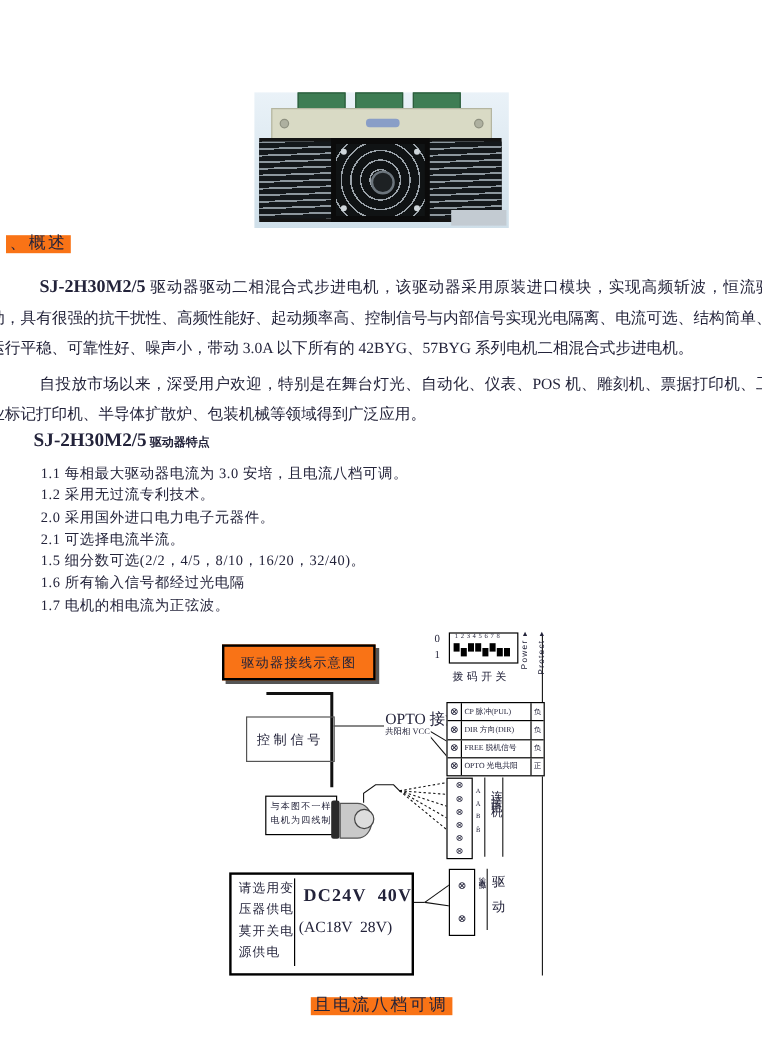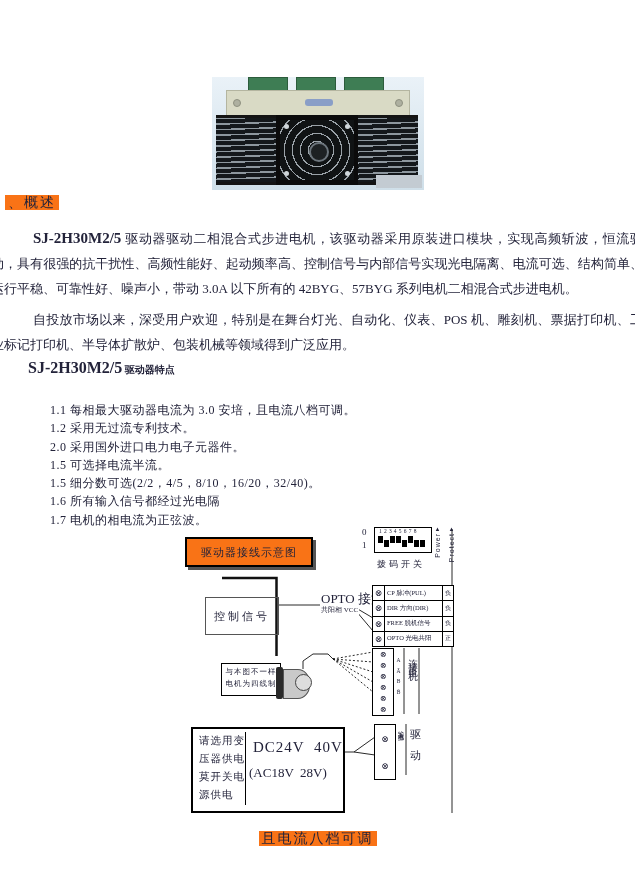--- a/index.html
+++ b/index.html
@@ -29,21 +29,21 @@
   .ph-tab{position:absolute;right:2px;bottom:2px;width:46px;height:13px;background:#c3cbd2;}
   
   .hl{background:#f97316;padding:0 3px;}
   .ov-head{position:absolute;left:5px;top:194px;font-size:14px;letter-spacing:2px;}
   .para{position:absolute;left:-9px;width:652px;font-size:13px;line-height:25px;
         text-align:justify;text-indent:42px;margin:0;}
   .p1{top:226px;} .p2{top:307px;}
   .model{font-size:15px;font-weight:bold;}
   .feat-head{position:absolute;left:28px;top:359px;}
   .fh-model{font-size:16px;font-weight:bold;} .fh-rest{font-size:10px;font-weight:bold;}
-  .feat-list{position:absolute;left:34px;top:385px;margin:16px;padding:0;list-style:none;
+  .feat-list{position:absolute;left:34px;top:385px;margin:0;padding:0;list-style:none;
              font-size:12px;line-height:18.3px;letter-spacing:.5px;}
   
   .wires{position:absolute;left:175px;top:525px;}
   .dg-title{position:absolute;left:185px;top:537px;width:124px;height:26px;border:2px solid #000;
             box-shadow:3px 3px 0 #555;font-size:11px;letter-spacing:1px;background:#f97316;
             display:flex;align-items:center;justify-content:center;}
   .dip-zero{position:absolute;left:362px;top:527px;font-size:9px;}
   .dip-one{position:absolute;left:362px;top:540px;font-size:9px;}
   .dip-box{position:absolute;left:374px;top:527px;width:56px;height:24px;border:1px solid #000;background:#fff;}
   .dip-digits{font-size:5.5px;letter-spacing:2.2px;line-height:7px;padding-left:4px;white-space:nowrap;}
@@ -79,21 +79,21 @@
   .mot-block{position:absolute;left:372px;top:648px;width:20px;height:66px;border:1px solid #000;
              display:flex;flex-direction:column;justify-content:space-around;align-items:center;
              background:#fff;font-size:8px;}
   .mot-marks{position:absolute;left:394px;top:655px;font-size:5.5px;line-height:10.5px;text-align:center;width:9px;}
   .mot-marks span{display:block;}
   .mot-label{position:absolute;left:406px;top:651px;writing-mode:vertical-rl;text-orientation:upright;
              font-size:9.5px;letter-spacing:4.5px;}
   .psu-box{position:absolute;left:191px;top:713px;width:150px;height:82px;border:2px solid #000;background:#fff;margin-top:14px;}
   .psu-rows{position:absolute;left:6px;top:3px;font-size:10.5px;line-height:18px;letter-spacing:1px;}
   .psu-div{position:absolute;left:52px;top:3px;width:1px;height:73px;background:#000;}
-  .psu-dc{position:absolute;left:60px;top:10px;font-size:15px;font-weight:normal;white-space:pre;letter-spacing:1px;}
+  .psu-dc{position:absolute;left:60px;top:10px;font-size:15px;font-weight:bold;white-space:pre;letter-spacing:1px;}
   .psu-ac{position:absolute;left:56px;top:36px;font-size:13px;white-space:pre;}
   .pw-block{position:absolute;left:374px;top:724px;width:20px;height:54px;border:1px solid #000;
             display:flex;flex-direction:column;justify-content:space-around;align-items:center;
             font-size:9px;background:#fff;}
   .pw-small{position:absolute;left:396px;top:726px;writing-mode:vertical-rl;text-orientation:upright;
             font-size:6px;letter-spacing:1.5px;}
   .pw-top{position:absolute;left:410px;top:727px;font-size:11px;}
   .pw-bottom{position:absolute;left:410px;top:748px;font-size:11px;}
   .caption{position:absolute;top:829px;left:0;width:100%;text-align:center;}
   .caption .hl{font-size:14px;letter-spacing:2px;}
@@ -134,21 +134,21 @@
   <p class="para p1"><b class="model">SJ-2H30M2/5</b><span> 驱动器驱动二相混合式步进电机，该驱动器采用原装进口模块，实现高频斩波，恒流驱动，具有很强的抗干扰性、高频性能好、起动频率高、控制信号与内部信号实现光电隔离、电流可选、结构简单、运行平稳、可靠性好、噪声小，带动 3.0A 以下所有的 42BYG、57BYG 系列电机二相混合式步进电机。</span></p>
   <p class="para p2">自投放市场以来，深受用户欢迎，特别是在舞台灯光、自动化、仪表、POS 机、雕刻机、票据打印机、工业标记打印机、半导体扩散炉、包装机械等领域得到广泛应用。</p>
 
   <div class="feat-head">
     <b class="fh-model">SJ-2H30M2/5</b><b class="fh-rest"> 驱动器特点</b>
   </div>
   <ul class="feat-list">
     <li>1.1 每相最大驱动器电流为 3.0 安培，且电流八档可调。</li>
     <li>1.2 采用无过流专利技术。</li>
     <li>2.0 采用国外进口电力电子元器件。</li>
-    <li>1.5 可选择电流半流。</li>
+    <li>2.1 可选择电流半流。</li>
     <li>1.5 细分数可选(2/2，4/5，8/10，16/20，32/40)。</li>
     <li>1.6 所有输入信号都经过光电隔</li>
     <li>1.7 电机的相电流为正弦波。</li>
   </ul>
 
   <svg class="wires" width="285" height="295" viewBox="0 0 285 295" stroke="#111" stroke-width="0.9" fill="none">
     <line x1="277" y1="4" x2="277" y2="288"></line>
     <polyline points="47,53 101.5,53 101.5,131" stroke-width="2.5"></polyline>
     <line x1="103" y1="80" x2="176" y2="80"></line>
     <line x1="176" y1="80" x2="198" y2="66"></line>

